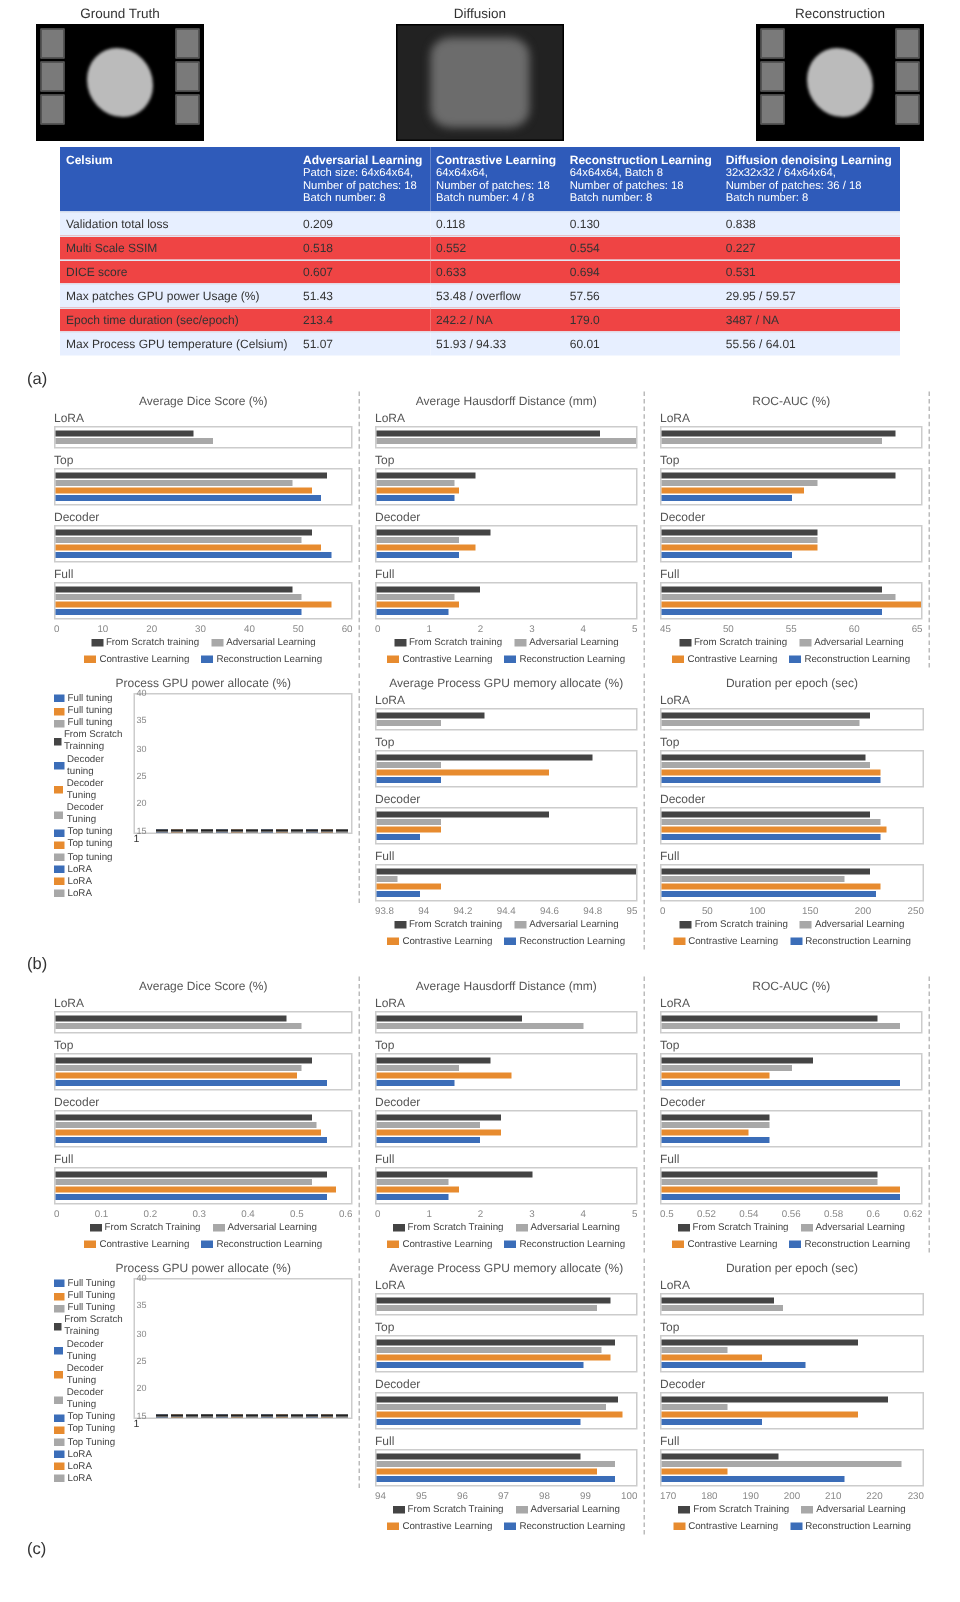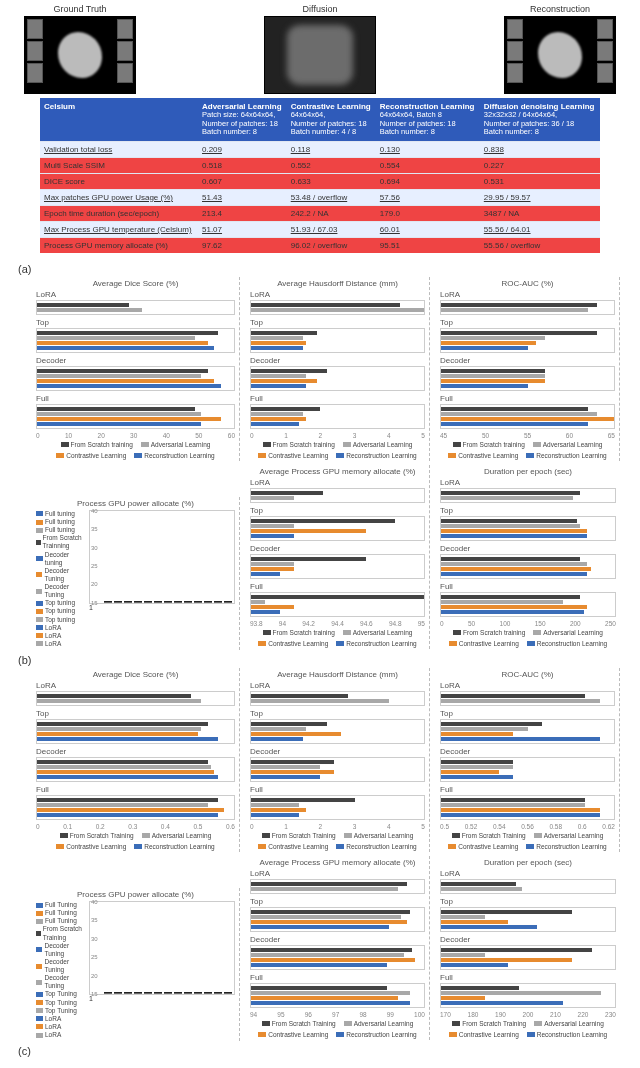--- a/index.html
+++ b/index.html
@@ -15,21 +15,21 @@
   .thumb-col .tile { width:14px; height:18px; background:#7a7a7a; border:1px solid #555;}
   .thumb-col .tilesR { left:auto; right:2px;}
   .thumb-diff .img-box { background:#222;}
   .thumb-diff .brain { background:#6c6c6c; filter:blur(3px); left:20%; right:20%; top:10%; bottom:10%; border-radius:20%;}
 
   
   .metrics { margin:4px 40px 6px 40px; border-collapse:collapse; font-size:8px; width:560px;}
   .metrics th { background:#2f5bba; color:#fff; text-align:left; padding:4px 4px; font-weight:600; vertical-align:top;}
   .metrics th .sub { display:block; font-weight:400; font-size:7.5px; line-height:1.15;}
   .metrics td { padding:3px 4px; border-top:1px solid #e0e6f2;}
-  .metrics tr.even td { background:#e7efff;text-decoration:underline;}
+  .metrics tr.even td { background:#e7efff;}
   .metrics tr.odd  td { background:#ef4444;}
   .metrics td.metric-name { width:150px;}
 
   
   .panel-label { font-size:11px; padding:4px 0 2px 18px;}
 
   
   .charts { padding:0 30px; display:grid; grid-template-columns: 210px 186px 186px; gap:4px 4px; align-items:start;}
   .charts .chart { border-right:1px dashed #bbb; padding:2px 4px 2px 6px; box-sizing:border-box; font-size:7px;}
   .charts .chart:last-child { border-right:none;}
@@ -44,21 +44,21 @@
   .s-scratch { background:#444;}
   .s-adv     { background:#a8a8a8;}
   .s-contr   { background:#e78b2f;}
   .s-recon   { background:#3b6db8;}
   .ticks { display:flex; justify-content:space-between; font-size:6.5px; color:#888; margin-top:2px;}
   .legend { display:flex; flex-wrap:wrap; gap:4px 8px; font-size:6.5px; color:#444; justify-content:center; margin-top:2px;}
   .legend span { display:inline-flex; align-items:center; gap:2px;}
   .legend i { width:8px; height:5px; display:inline-block;}
 
   
-  .boxcell { grid-column: 1 / 2; margin-top: 32px; }
+  .boxcell { grid-column: 1 / 2; }
   .boxwrap { display:flex; gap:2px; }
   .boxleg  { font-size:6.5px; color:#444; line-height:1.25; }
   .boxleg div { display:flex; align-items:center; gap:2px;}
   .boxleg i { width:7px; height:5px; display:inline-block;}
   .boxplot-area { flex:1; }
   .boxplot { position:relative; border:1px solid #ccc; height:88px; padding:2px 2px 2px 14px; background:#fff;}
   .boxplot .ytick { position:absolute; left:1px; font-size:6px; color:#888; transform:translateY(-50%);}
   .boxplot .boxes { position:relative; height:100%; display:flex; align-items:flex-end; gap:2px;}
   .boxplot .bx { position:relative; width:8px; }
   .boxplot .whisk { position:absolute; left:50%; width:1px; background:#888; transform:translateX(-50%);}
@@ -154,30 +154,23 @@
         <tr class="odd">
           <td class="metric-name">Epoch time duration (sec/epoch)</td>
           <td>213.4</td>
           <td>242.2 / NA</td>
           <td>179.0</td>
           <td>3487 / NA</td>
         </tr>
         <tr class="even">
           <td class="metric-name">Max Process GPU temperature (Celsium)</td>
           <td>51.07</td>
-          <td>51.93 / 67.03</td>
+          <td>51.93 / 94.33</td>
           <td>60.01</td>
           <td>55.56 / 64.01</td>
-        </tr>
-        <tr class="odd">
-          <td class="metric-name">Process GPU memory allocate (%)</td>
-          <td>97.62</td>
-          <td>96.02 / overflow</td>
-          <td>95.51</td>
-          <td>55.56 / overflow</td>
         </tr>
       </tbody>
   </table>
 
   <div class="panel-label">(a)</div>
 
   <div id="charts-b" class="charts">
       <div class="chart">
         <h3>Average Dice Score (%)</h3>
         <div class="hbars">

